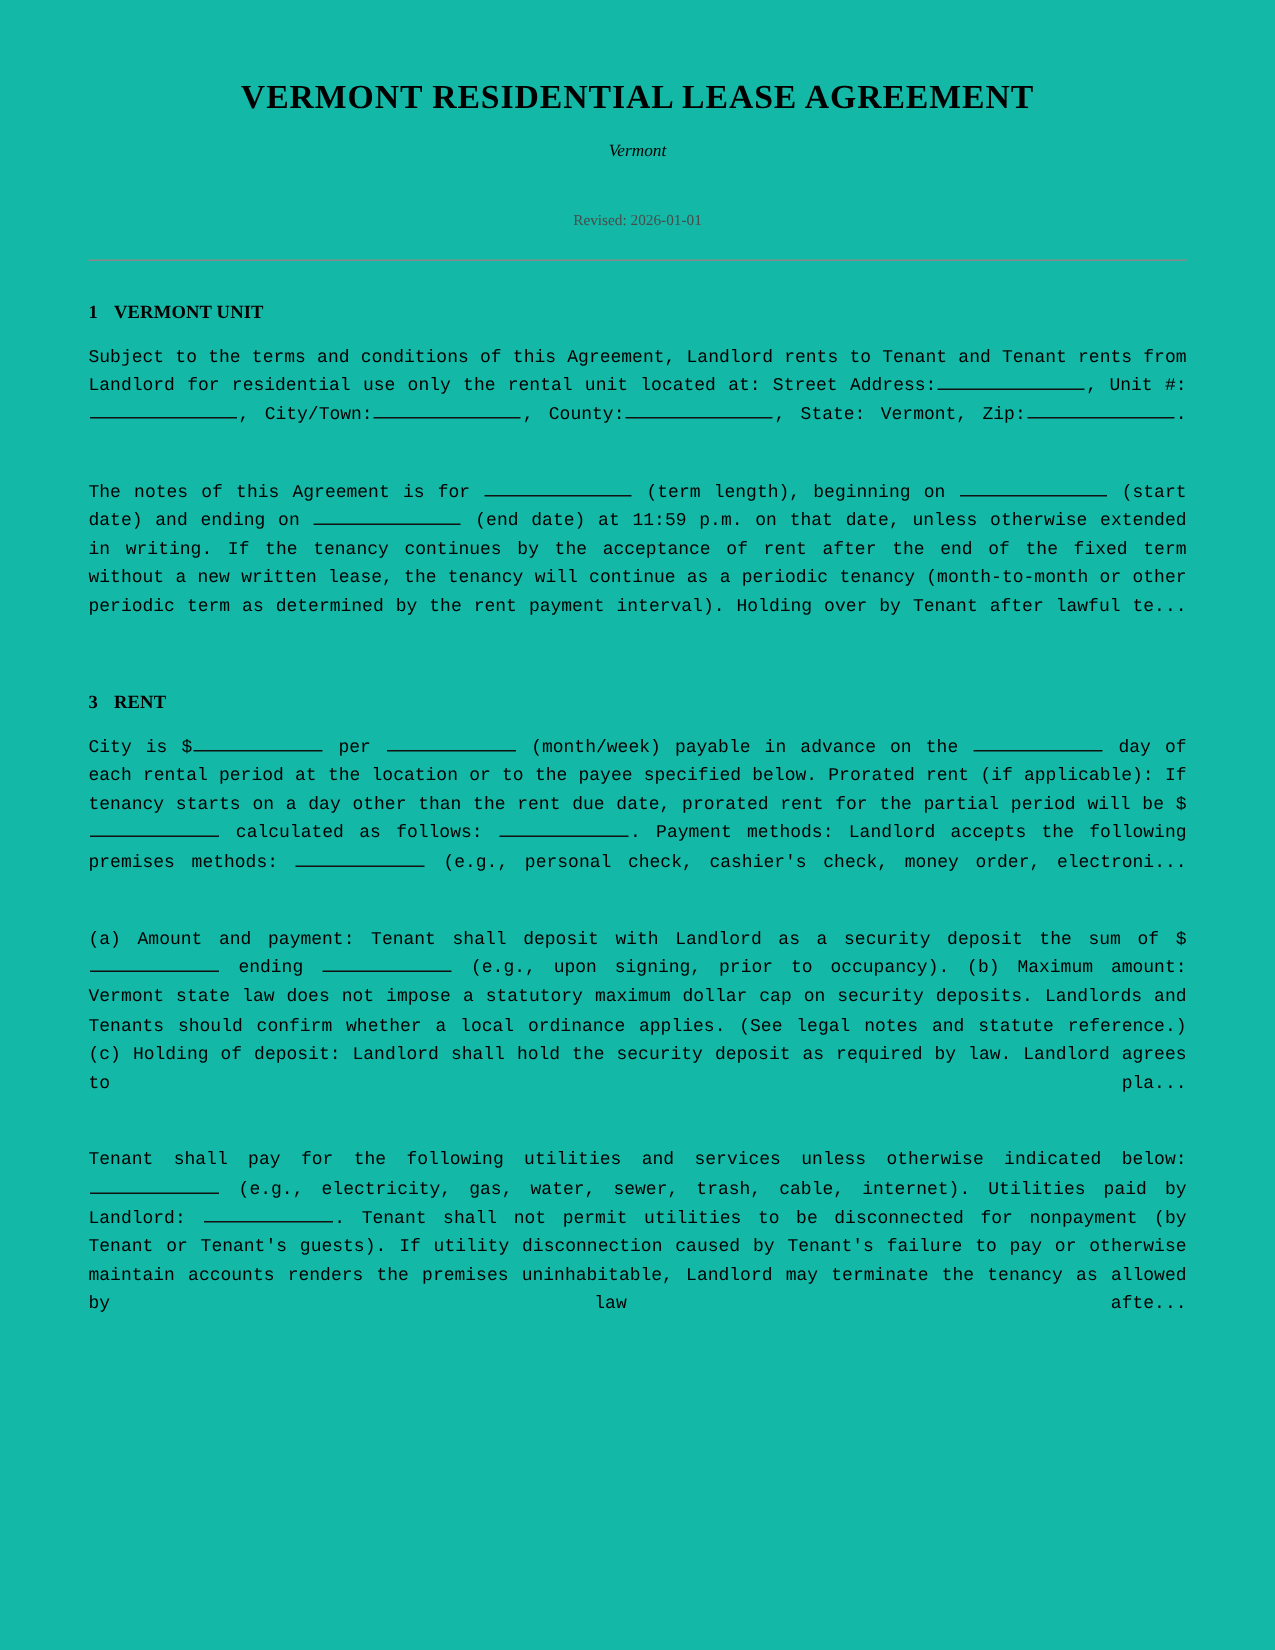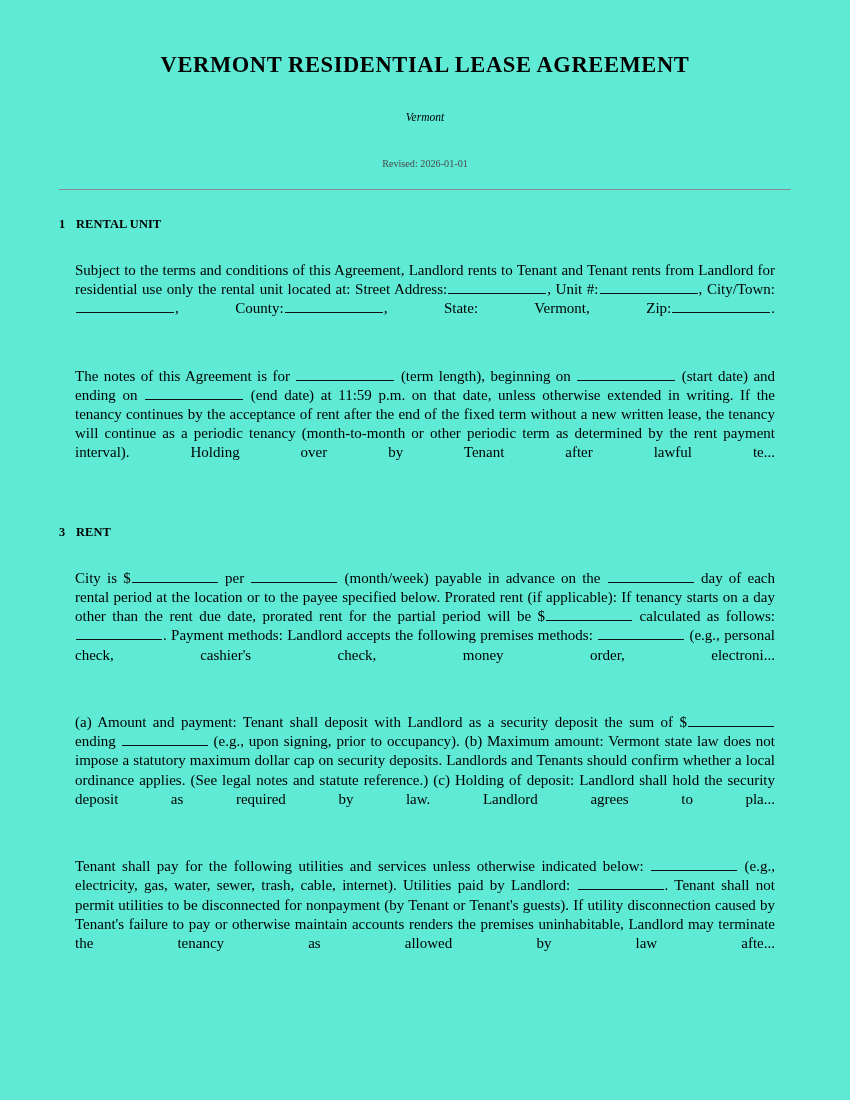--- a/index.html
+++ b/index.html
@@ -13,49 +13,49 @@
     font-family: "Liberation Serif", "DejaVu Serif", serif;
     color: #000000;
     -webkit-font-smoothing: antialiased;
   }
   .page {
     position: relative;
     width: 850px;
     height: 1100px;
     box-sizing: border-box;
     padding: 0;
-    background: #5eead4;
+    background: #14b8a6;
   }
   .content {
     position: absolute;
     left: 59px;
     top: 0;
     width: 732px;
   }
   
   .doc-title {
     margin: 0;
     padding-top: 52px;
     text-align: center;
     font-size: 22.5px;
     font-weight: bold;
     letter-spacing: 0.6px;
     line-height: 1.15;
     font-family: "Liberation Serif", "DejaVu Serif", serif;
   }
   .doc-subtitle {
-    margin: 16px;
+    margin: 0;
     padding-top: 17px;
     text-align: center;
     font-size: 11.5px;
     font-style: italic;
     line-height: 1.2;
   }
   .doc-revised {
-    margin: 6px;
+    margin: 16px;
     padding-top: 17px;
     text-align: center;
     font-size: 10.2px;
     color: #4a4a4a;
     line-height: 1.2;
   }
   .header-rule {
     margin: 0;
     border: none;
     border-top: 1px solid #8a8a8a;
@@ -73,27 +73,28 @@
     font-size: 12.4px;
     font-weight: bold;
     line-height: 1.2;
     letter-spacing: 0.1px;
   }
   .section-heading .num {
     display: inline-block;
     min-width: 17px;
   }
   .section-body {
-    margin: 16px;
+    margin: 0;
     padding-top: 13px;
-    font-size: 15px;
+    font-size: 12px;
     line-height: 19.2px;
     text-align: justify;
     text-justify: inter-word;
     hyphens: none;
+    font-family: Liberation Mono, monospace;
   }
   .section-body::after {
     content: "";
     display: inline-block;
     width: 100%;
   }
   .blank {
     display: inline-block;
     border-bottom: 1px solid #111;
     height: 0.82em;
@@ -112,21 +113,21 @@
     <h1 class="doc-title">VERMONT RESIDENTIAL LEASE AGREEMENT</h1>
 
     <div class="doc-subtitle">Vermont</div>
 
     <div class="doc-revised">Revised: 2026-01-01</div>
 
     <hr class="header-rule">
 
     <div class="section">
       <div class="section-heading">
-        <span class="num">1</span><span>RENTAL UNIT</span>
+        <span class="num">1</span><span>VERMONT UNIT</span>
       </div>
       <p class="section-body"><span>Subject to the terms and conditions of this Agreement, Landlord rents to Tenant and Tenant rents from Landlord for residential use only the rental unit located at: Street Address:</span><span class="blank w-lg"></span><span>, Unit #:</span><span class="blank w-lg"></span><span>, City/Town:</span><span class="blank w-lg"></span><span>, County:</span><span class="blank w-lg"></span><span>, State: Vermont, Zip:</span><span class="blank w-lg"></span><span>.</span></p>
     </div>
 
     <div class="section">
       <p class="section-body"><span>The notes of this Agreement is for</span>
           <span class="blank w-lg"></span>
           <span>(term length), beginning on</span>
           <span class="blank w-lg"></span>
           <span>(start date) and ending on</span>

